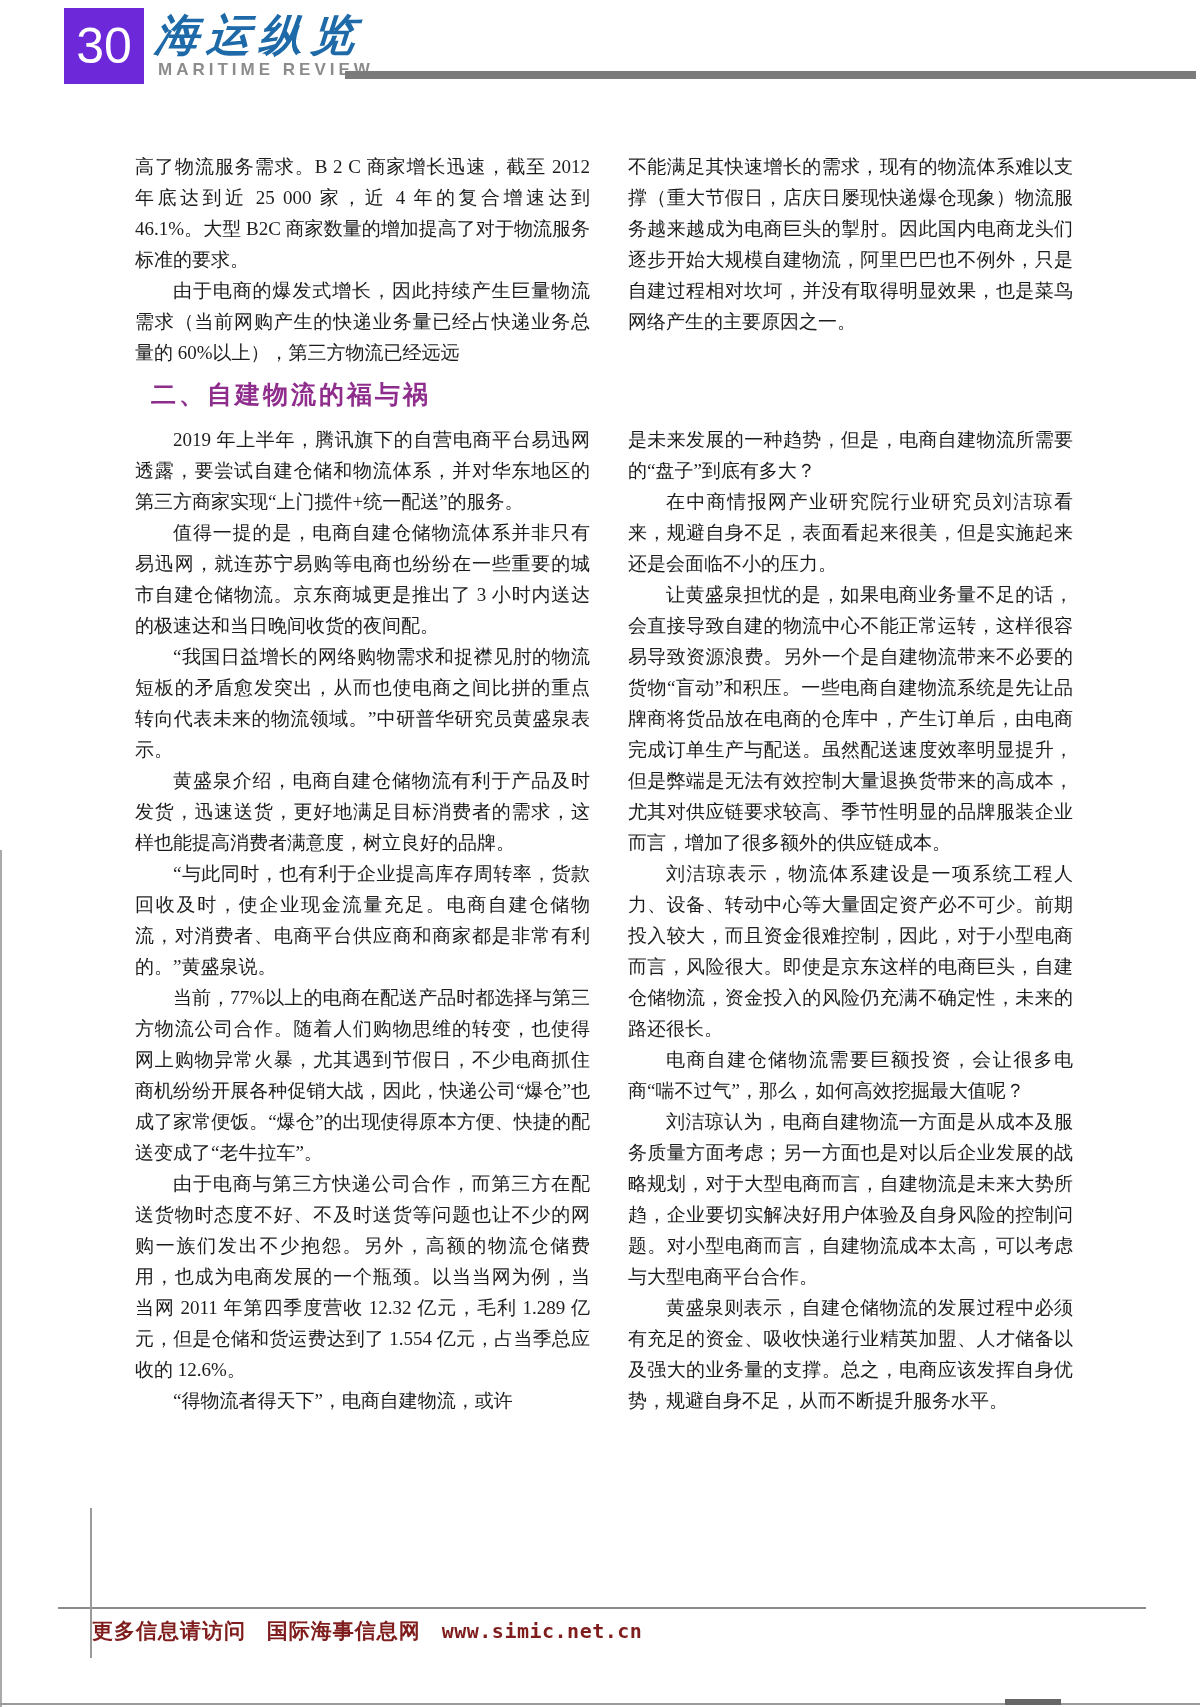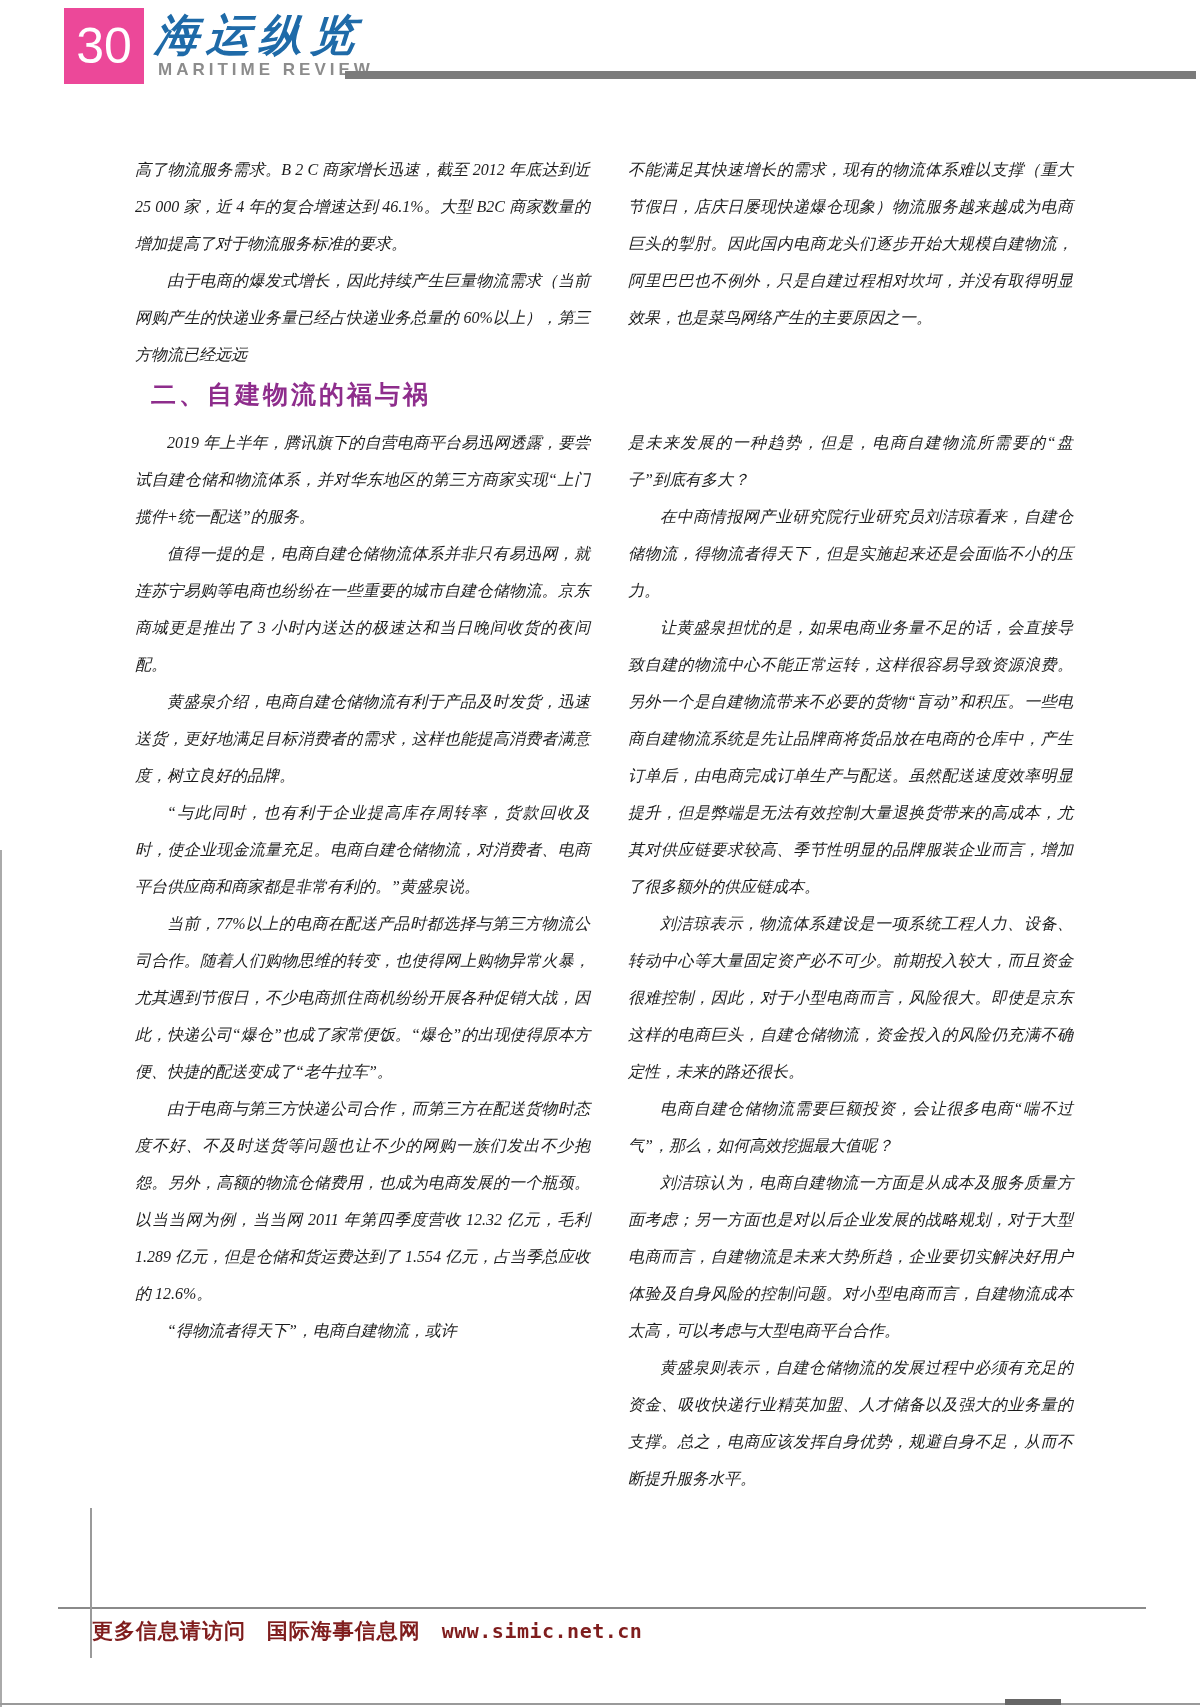--- a/index.html
+++ b/index.html
@@ -8,21 +8,21 @@
     width:1200px;
     height:1707px;
     background:#ffffff;
     overflow:hidden;
     font-family:"Liberation Serif","DejaVu Serif",serif;
     color:#1c1c1c;
   }
   
   .page-num-box{
     position:absolute;left:64px;top:8px;width:80px;height:76px;
-    background:#ec4899;display:flex;align-items:center;justify-content:center;
+    background:#6d28d9;display:flex;align-items:center;justify-content:center;
   }
   .page-num{
     color:#ffffff;font-family:"Liberation Sans",sans-serif;
     font-size:50px;font-weight:400;line-height:1;
   }
   .brand-cn{
     position:absolute;left:155px;top:12px;
     color:#1e6aa8;font-size:44px;font-weight:bold;font-style:italic;
     letter-spacing:8px;line-height:1.1;
     font-family:"Liberation Serif","DejaVu Serif",serif;
@@ -33,21 +33,21 @@
     color:#8c8c8c;font-family:"Liberation Sans","DejaVu Sans",sans-serif;
     font-size:17px;font-weight:bold;letter-spacing:4px;line-height:1;
   }
   .header-bar{
     position:absolute;left:345px;top:71px;width:851px;height:8px;
     background:#7b7b7b;
   }
   
   .col{
     position:absolute;
-    font-size:16px;line-height:37px;text-align:justify;font-style:italic;
+    font-size:19px;line-height:31px;text-align:justify;
   }
   .col p{margin:0;}
   .col p.indent{text-indent:2em;}
   .b1-left{left:135px;top:151px;width:455px;}
   .b1-right{left:628px;top:151px;width:445px;}
   .section-heading{
     position:absolute;left:135px;top:379px;
     color:#8e2d8c;font-family:"Liberation Sans","DejaVu Sans",sans-serif;
     font-size:25px;font-weight:bold;letter-spacing:3px;line-height:1.2;margin-left:16px;
   }
@@ -94,29 +94,30 @@
   </div>
   <div class="col b1-right">
     <p>不能满足其快速增长的需求，现有的物流体系难以支撑（重大节假日，店庆日屡现快递爆仓现象）物流服务越来越成为电商巨头的掣肘。因此国内电商龙头们逐步开始大规模自建物流，阿里巴巴也不例外，只是自建过程相对坎坷，并没有取得明显效果，也是菜鸟网络产生的主要原因之一。</p>
   </div>
 
   <div class="section-heading">二、自建物流的福与祸</div>
 
   <div class="col b2-left">
     <p class="indent">2019 年上半年，腾讯旗下的自营电商平台易迅网透露，要尝试自建仓储和物流体系，并对华东地区的第三方商家实现“上门揽件+统一配送”的服务。</p>
     <p class="indent">值得一提的是，电商自建仓储物流体系并非只有易迅网，就连苏宁易购等电商也纷纷在一些重要的城市自建仓储物流。京东商城更是推出了 3 小时内送达的极速达和当日晚间收货的夜间配。</p>
+    <p class="indent">“我国日益增长的网络购物需求和捉襟见肘的物流短板的矛盾愈发突出，从而也使电商之间比拼的重点转向代表未来的物流领域。”中研普华研究员黄盛泉表示。</p>
     <p class="indent">黄盛泉介绍，电商自建仓储物流有利于产品及时发货，迅速送货，更好地满足目标消费者的需求，这样也能提高消费者满意度，树立良好的品牌。</p>
     <p class="indent">“与此同时，也有利于企业提高库存周转率，货款回收及时，使企业现金流量充足。电商自建仓储物流，对消费者、电商平台供应商和商家都是非常有利的。”黄盛泉说。</p>
     <p class="indent">当前，77%以上的电商在配送产品时都选择与第三方物流公司合作。随着人们购物思维的转变，也使得网上购物异常火暴，尤其遇到节假日，不少电商抓住商机纷纷开展各种促销大战，因此，快递公司“爆仓”也成了家常便饭。“爆仓”的出现使得原本方便、快捷的配送变成了“老牛拉车”。</p>
     <p class="indent">由于电商与第三方快递公司合作，而第三方在配送货物时态度不好、不及时送货等问题也让不少的网购一族们发出不少抱怨。另外，高额的物流仓储费用，也成为电商发展的一个瓶颈。以当当网为例，当当网 2011 年第四季度营收 12.32 亿元，毛利 1.289 亿元，但是仓储和货运费达到了 1.554 亿元，占当季总应收的 12.6%。</p>
     <p class="indent">“得物流者得天下”，电商自建物流，或许</p>
   </div>
   <div class="col b2-right">
     <p>是未来发展的一种趋势，但是，电商自建物流所需要的“盘子”到底有多大？</p>
-    <p class="indent">在中商情报网产业研究院行业研究员刘洁琼看来，自建仓储物流，得物流者得天下，但是实施起来还是会面临不小的压力。</p>
+    <p class="indent">在中商情报网产业研究院行业研究员刘洁琼看来，规避自身不足，表面看起来很美，但是实施起来还是会面临不小的压力。</p>
     <p class="indent">让黄盛泉担忧的是，如果电商业务量不足的话，会直接导致自建的物流中心不能正常运转，这样很容易导致资源浪费。另外一个是自建物流带来不必要的货物“盲动”和积压。一些电商自建物流系统是先让品牌商将货品放在电商的仓库中，产生订单后，由电商完成订单生产与配送。虽然配送速度效率明显提升，但是弊端是无法有效控制大量退换货带来的高成本，尤其对供应链要求较高、季节性明显的品牌服装企业而言，增加了很多额外的供应链成本。</p>
     <p class="indent">刘洁琼表示，物流体系建设是一项系统工程人力、设备、转动中心等大量固定资产必不可少。前期投入较大，而且资金很难控制，因此，对于小型电商而言，风险很大。即使是京东这样的电商巨头，自建仓储物流，资金投入的风险仍充满不确定性，未来的路还很长。</p>
     <p class="indent">电商自建仓储物流需要巨额投资，会让很多电商“喘不过气”，那么，如何高效挖掘最大值呢？</p>
     <p class="indent">刘洁琼认为，电商自建物流一方面是从成本及服务质量方面考虑；另一方面也是对以后企业发展的战略规划，对于大型电商而言，自建物流是未来大势所趋，企业要切实解决好用户体验及自身风险的控制问题。对小型电商而言，自建物流成本太高，可以考虑与大型电商平台合作。</p>
     <p class="indent">黄盛泉则表示，自建仓储物流的发展过程中必须有充足的资金、吸收快递行业精英加盟、人才储备以及强大的业务量的支撑。总之，电商应该发挥自身优势，规避自身不足，从而不断提升服务水平。</p>
   </div>
 
   <div class="footer-rule-h"></div>
   <div class="footer-rule-v"></div>
   <div class="footer-text">

